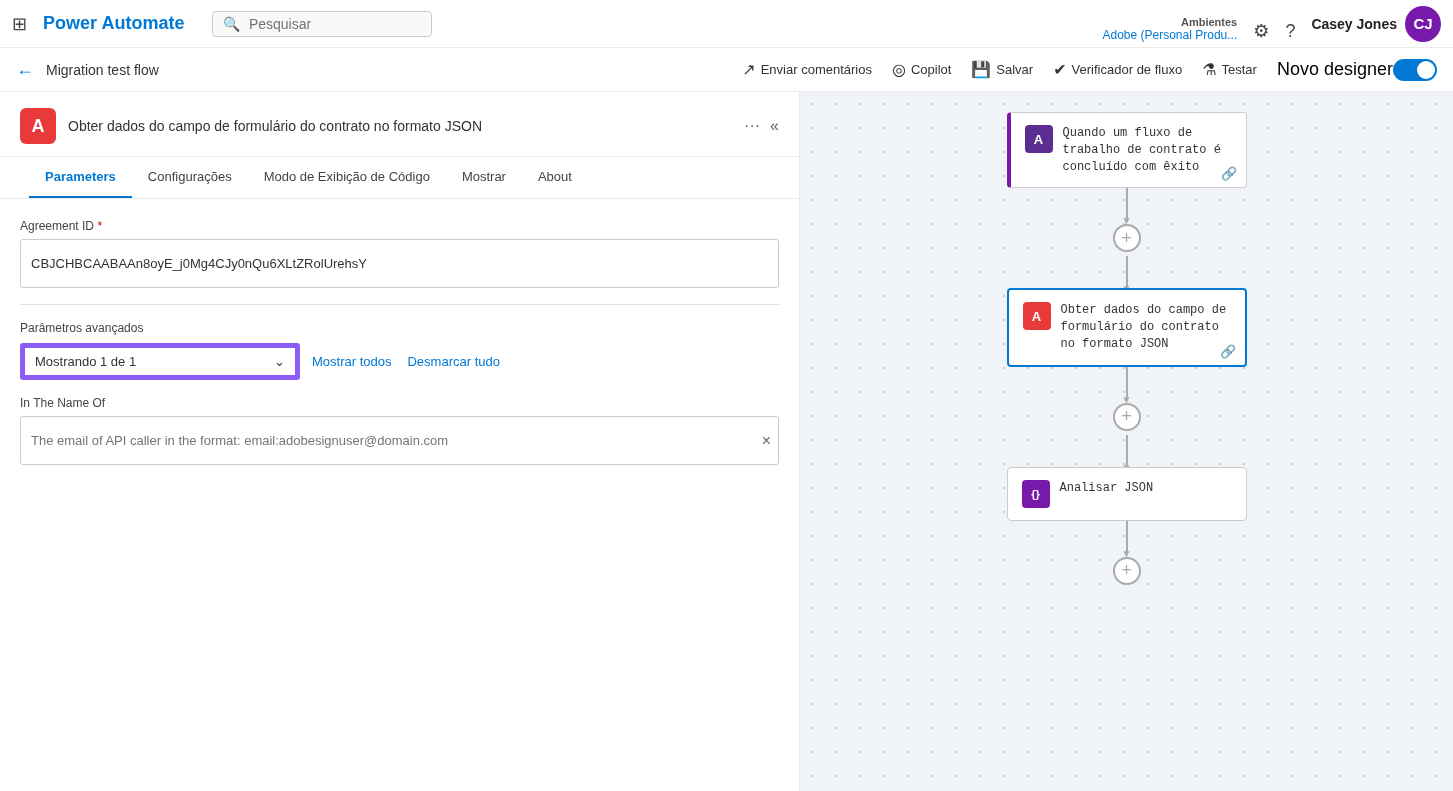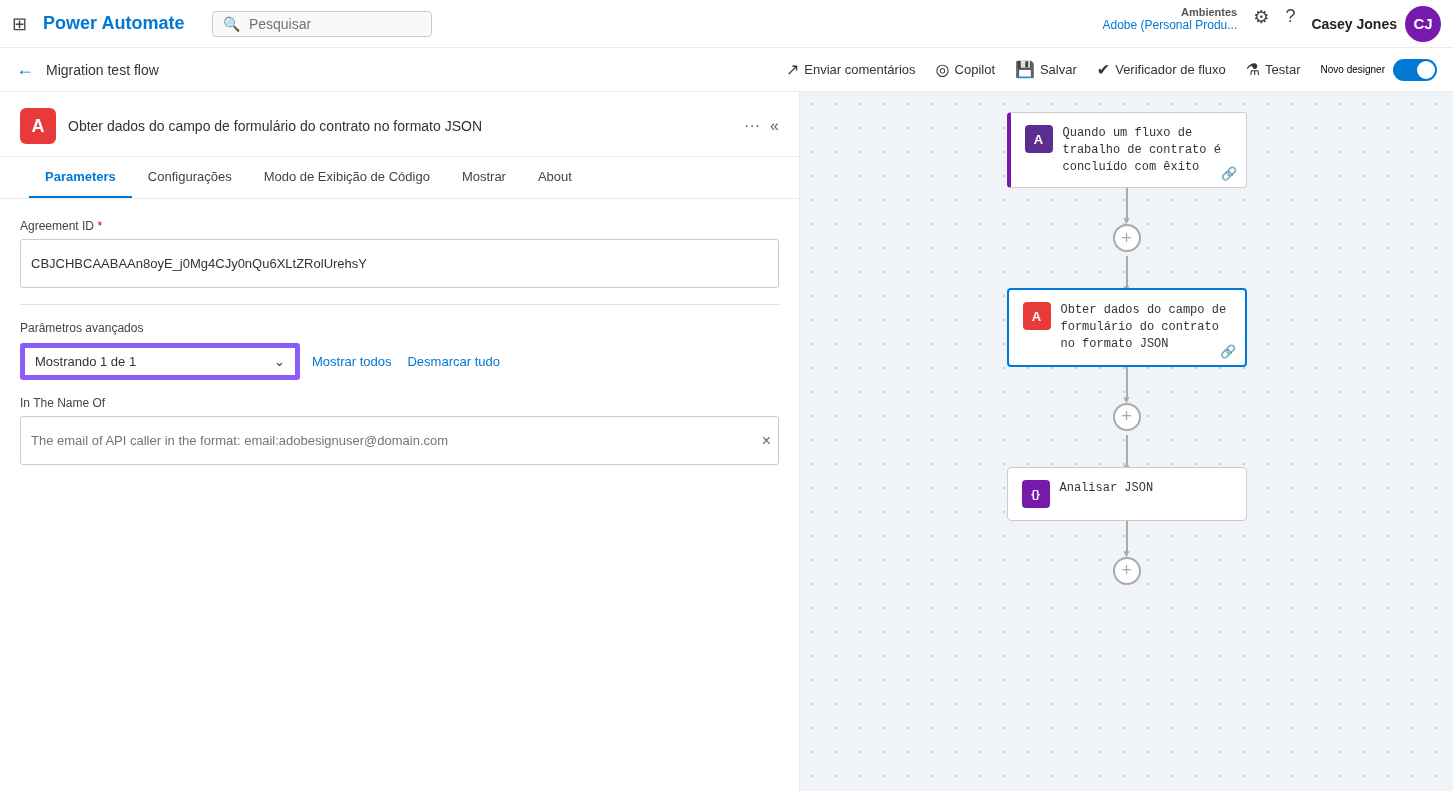--- a/index.html
+++ b/index.html
@@ -11,41 +11,41 @@
       background: #fff; border-bottom: 1px solid #edebe9;
       padding: 0 12px; gap: 12px;
     }
     .top-nav .grid-icon { color: #444; font-size: 18px; margin-right: 4px; cursor: pointer; }
     .top-nav .brand { font-size: 18px; font-weight: 600; color: #0078d4; margin-right: 16px; white-space: nowrap; }
     .search-box {
       display: flex; align-items: center; border: 1px solid #ccc;
       border-radius: 4px; padding: 4px 10px; flex: 0 0 220px; gap: 8px; background: #faf9f8;
     }
     .search-box input { border: none; background: transparent; outline: none; font-size: 14px; width: 160px; color: #333; }
-    .top-nav-right { margin-left: auto; display: flex; align-items: flex-start; gap: 16px; }
+    .top-nav-right { margin-left: auto; display: flex; align-items: flex-end; gap: 16px; }
     .environments { display: flex; flex-direction: column; align-items: flex-end; font-size: 11px; }
     .environments .env-label { color: #555; font-weight: 600; }
     .environments .env-value { color: #0078d4; font-size: 12px; }
     .gear-icon, .question-icon { font-size: 18px; color: #444; cursor: pointer; }
     .user-area { display: flex; align-items: center; gap: 8px; }
     .user-name { font-size: 14px; font-weight: 600; color: #222; }
     .avatar { width: 36px; height: 36px; border-radius: 50%; background: #7719aa; display: flex; align-items: center; justify-content: center; color: #fff; font-weight: 700; font-size: 15px; }
 
     
     .breadcrumb-bar {
       display: flex; align-items: center; height: 44px;
       background: #fff; border-bottom: 1px solid #edebe9;
       padding: 0 16px; gap: 12px;
     }
     .back-arrow { font-size: 18px; color: #0078d4; cursor: pointer; }
     .flow-title { font-size: 14px; color: #333; }
     .breadcrumb-actions { margin-left: auto; display: flex; align-items: center; gap: 20px; }
     .action-btn { display: flex; align-items: center; gap: 5px; font-size: 13px; color: #333; cursor: pointer; background: none; border: none; }
     .action-btn .icon { font-size: 16px; }
-    .novo-toggle { display: flex; align-items: center; gap: 8px; font-size: 10px; }
+    .novo-toggle { display: flex; align-items: center; gap: 0; font-size: 18px; }
     .toggle-switch {
       width: 44px; height: 22px; background: #0078d4; border-radius: 11px;
       position: relative; cursor: pointer;
     }
     .toggle-switch::after {
       content: ''; position: absolute; width: 18px; height: 18px;
       background: #fff; border-radius: 50%; top: 2px; right: 2px;
     }
 
     

